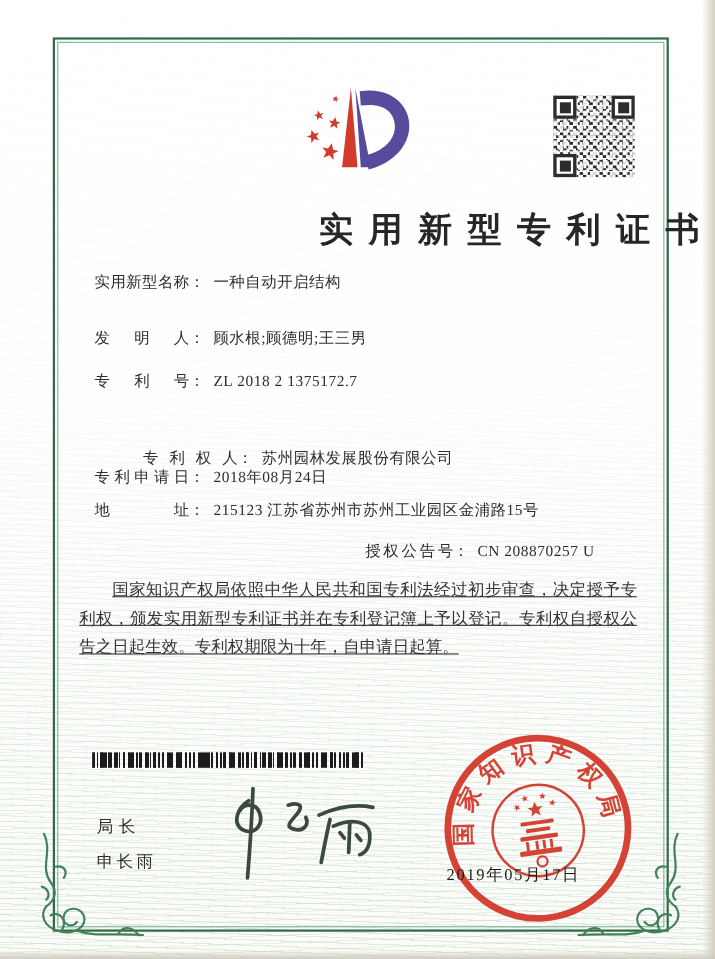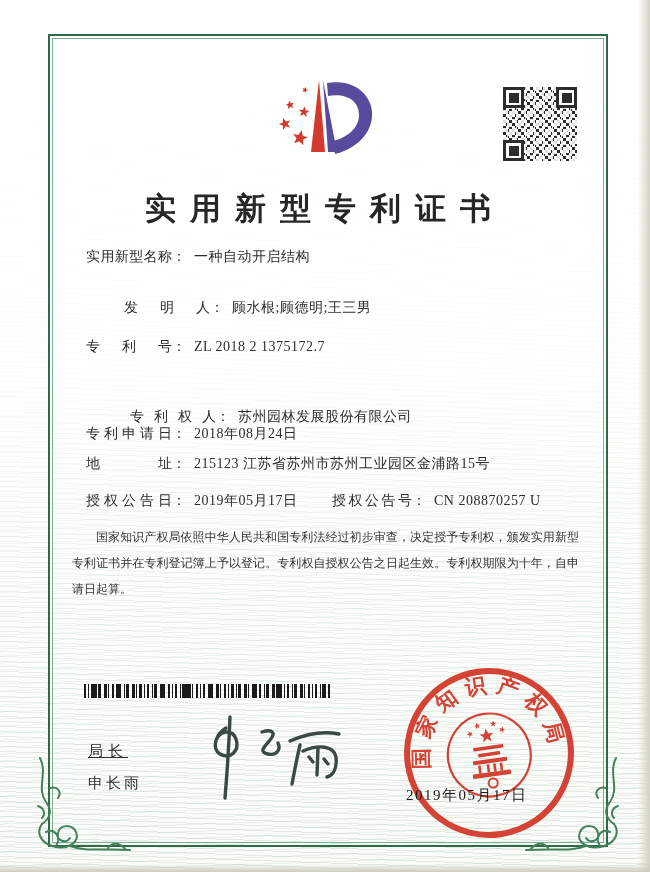--- a/index.html
+++ b/index.html
@@ -42,45 +42,45 @@
     background-color:#fff;
     background-image:
       repeating-conic-gradient(rgba(255,255,255,0.85) 0 25%, transparent 0 50%),
       repeating-conic-gradient(#2c2c2c 0 25%, transparent 0 50%);
     background-size:9px 9px, 6px 6px;
   }
   .qr .f{position:absolute;width:15px;height:15px;border:3px solid #2c2c2c;background:#fff;}
   .qr .f::after{content:"";position:absolute;inset:2.5px;background:#2c2c2c;}
   .qr .f.tl{left:0;top:0;} .qr .f.tr{right:0;top:0;} .qr .f.bl{left:0;bottom:0;}
   .title{
-    top:188px;left:0;width:100%;text-align:center;
+    top:188px;left:0;width:100%;text-align:right;
     font-size:31px;font-weight:600;letter-spacing:14px;
     color:#262626;box-sizing:border-box;
   }
   .field-row{left:86px;font-size:14px;color:#2d2d2d;white-space:nowrap;}
   .flabel{display:inline-block;width:86px;text-align:justify;text-align-last:justify;}
   .fcolon{display:inline-block;margin-right:8px;}
   .fvalue{letter-spacing:0.5px;}
-  .row0{top:248px;} .row1{top:299px;margin-left:38px;} .row2{top:338px;}
+  .row0{top:248px;} .row1{top:299px;} .row2{top:338px;}
   .row3{top:377px;margin-top:48px;} .row4{top:408px;margin-left:44px;} .row5{top:455px;}
   .rowg1{top:492px;left:86px;} .rowg2{top:492px;left:332px;}
   .rowg2 .flabel{width:80px;}
   .body-text{
     left:72px;top:524px;width:507px;
-    font-size:12px;line-height:26px;text-align:justify;color:#333;
+    font-size:15px;line-height:26px;text-align:justify;color:#333;text-decoration:underline;
   }
   .body-text p{margin:0;text-indent:2em;}
   .barcode{
     left:84px;top:684px;width:246px;height:14px;
     background-image:
       repeating-linear-gradient(90deg, transparent 0 9px, #1b1b1b 9px 12px, transparent 12px 23px),
       repeating-linear-gradient(90deg, #1b1b1b 0 2px, transparent 2px 7px),
       repeating-linear-gradient(90deg, #1b1b1b 0 1.5px, transparent 1.5px 4px);
   }
-  .director-title{left:88px;top:742px;font-size:15px;letter-spacing:5px;color:#2d2d2d;text-decoration:underline;}
+  .director-title{left:88px;top:742px;font-size:15px;letter-spacing:5px;color:#2d2d2d;}
   .director-name{left:88px;top:774px;font-size:15px;letter-spacing:3px;color:#2d2d2d;}
   .signature{left:196px;top:704px;}
   .seal{left:400px;top:664px;transform:rotate(-8deg);opacity:0.95;}
   .seal-date{left:406px;top:786px;font-size:15px;color:#1c1c1c;letter-spacing:1.5px;font-weight:500;}
   .footer{top:826px;left:0;width:100%;text-align:center;font-size:13px;color:#333;letter-spacing:1px;margin-top:48px;}
 </style>
 </head>
 <body>
 
 <div class="page">
@@ -144,23 +144,20 @@
     <span class="flabel">专利号</span><span class="fcolon">：</span><span class="fvalue">ZL 2018 2 1375172.7</span>
   </div>
   <div class="abs field-row row3">
     <span class="flabel">专利申请日</span><span class="fcolon">：</span><span class="fvalue">2018年08月24日</span>
   </div>
   <div class="abs field-row row4">
     <span class="flabel">专利权人</span><span class="fcolon">：</span><span class="fvalue">苏州园林发展股份有限公司</span>
   </div>
   <div class="abs field-row row5">
     <span class="flabel">地址</span><span class="fcolon">：</span><span class="fvalue">215123 江苏省苏州市苏州工业园区金浦路15号</span>
-  </div>
-  <div class="abs field-row rowg1">
-    <span class="flabel">授权公告日</span><span class="fcolon">：</span><span class="fvalue">2019年05月17日</span>
   </div>
   <div class="abs field-row rowg2">
     <span class="flabel">授权公告号</span><span class="fcolon">：</span><span class="fvalue">CN 208870257 U</span>
   </div>
 
   <div class="abs body-text">
     <p>国家知识产权局依照中华人民共和国专利法经过初步审查，决定授予专利权，颁发实用新型专利证书并在专利登记簿上予以登记。专利权自授权公告之日起生效。专利权期限为十年，自申请日起算。</p>
   </div>
 
   <div class="abs barcode"></div>

